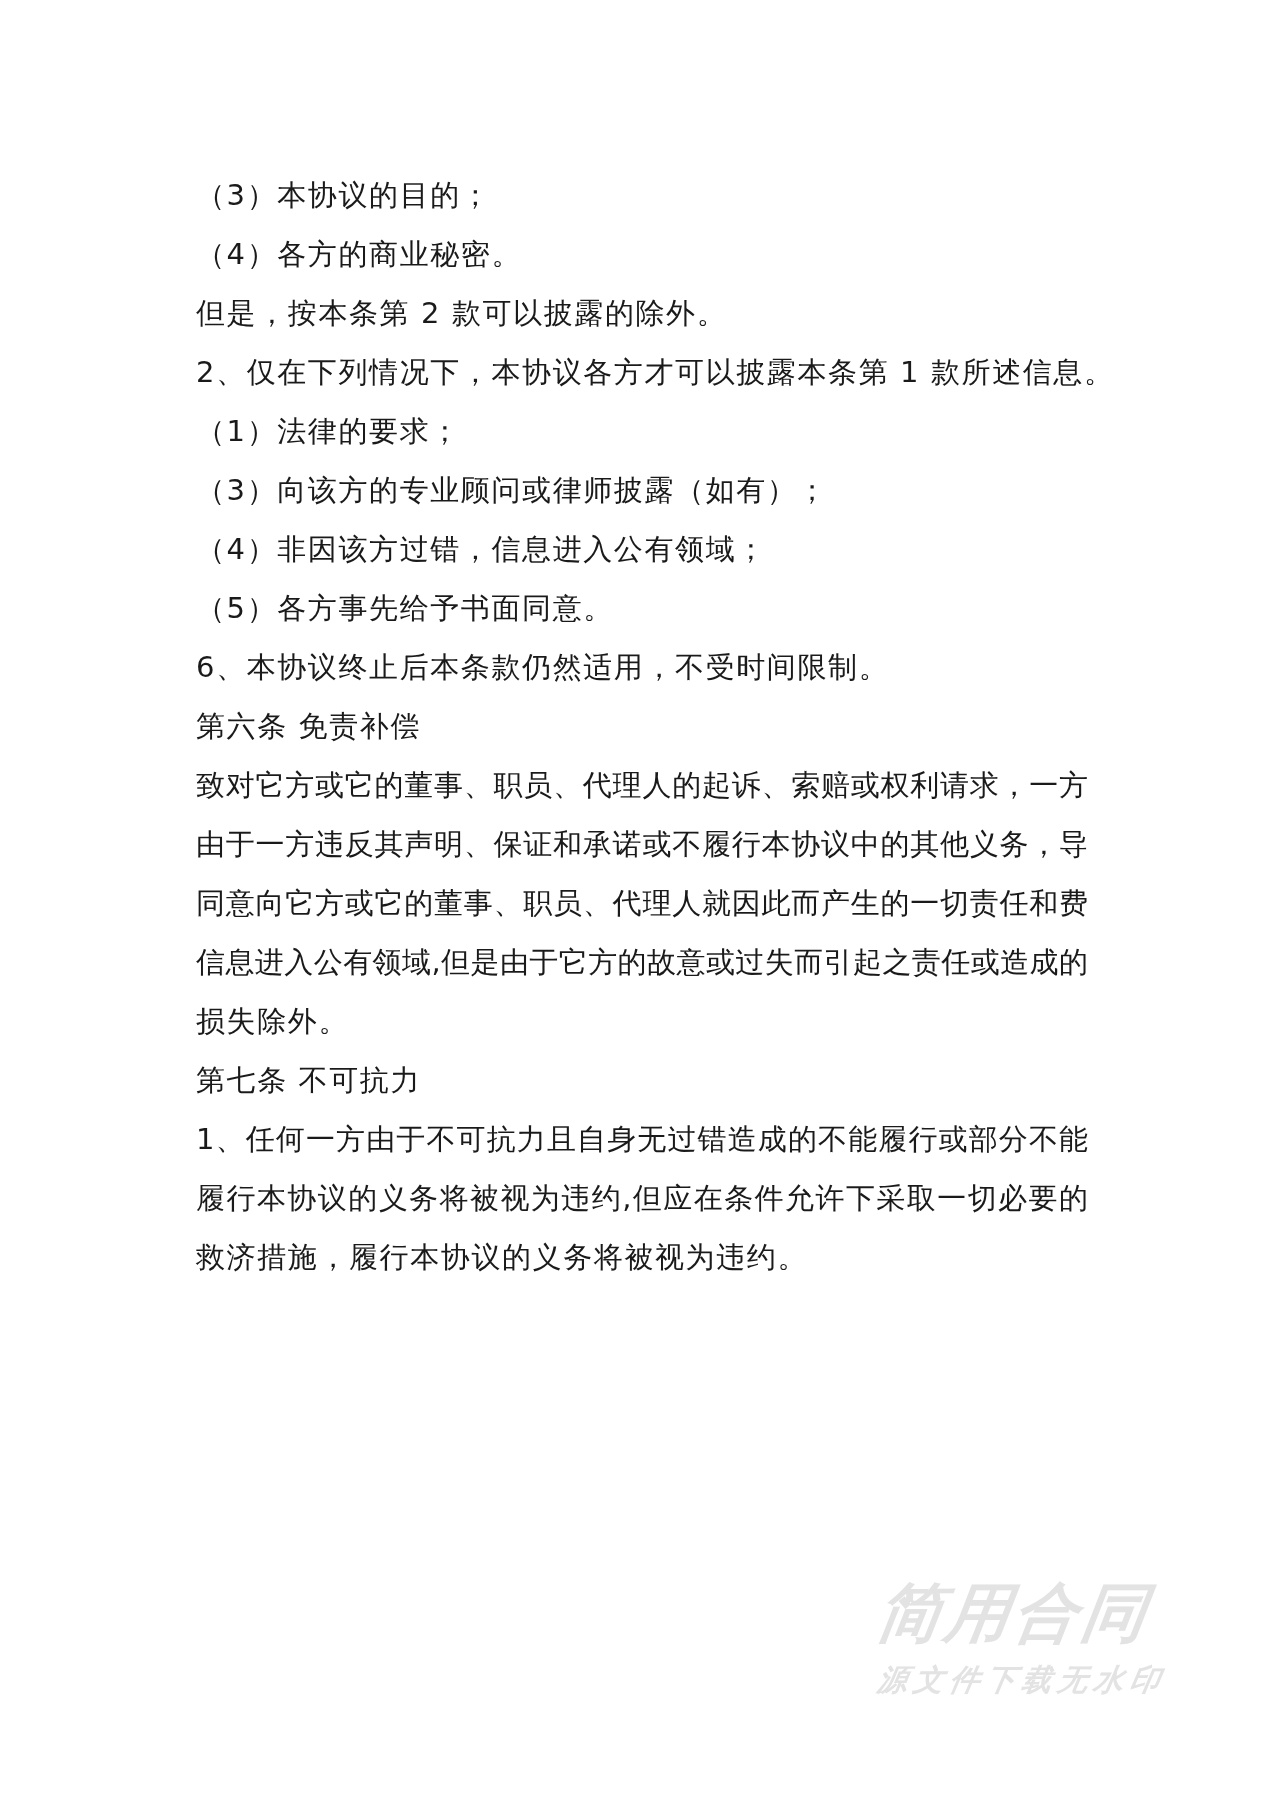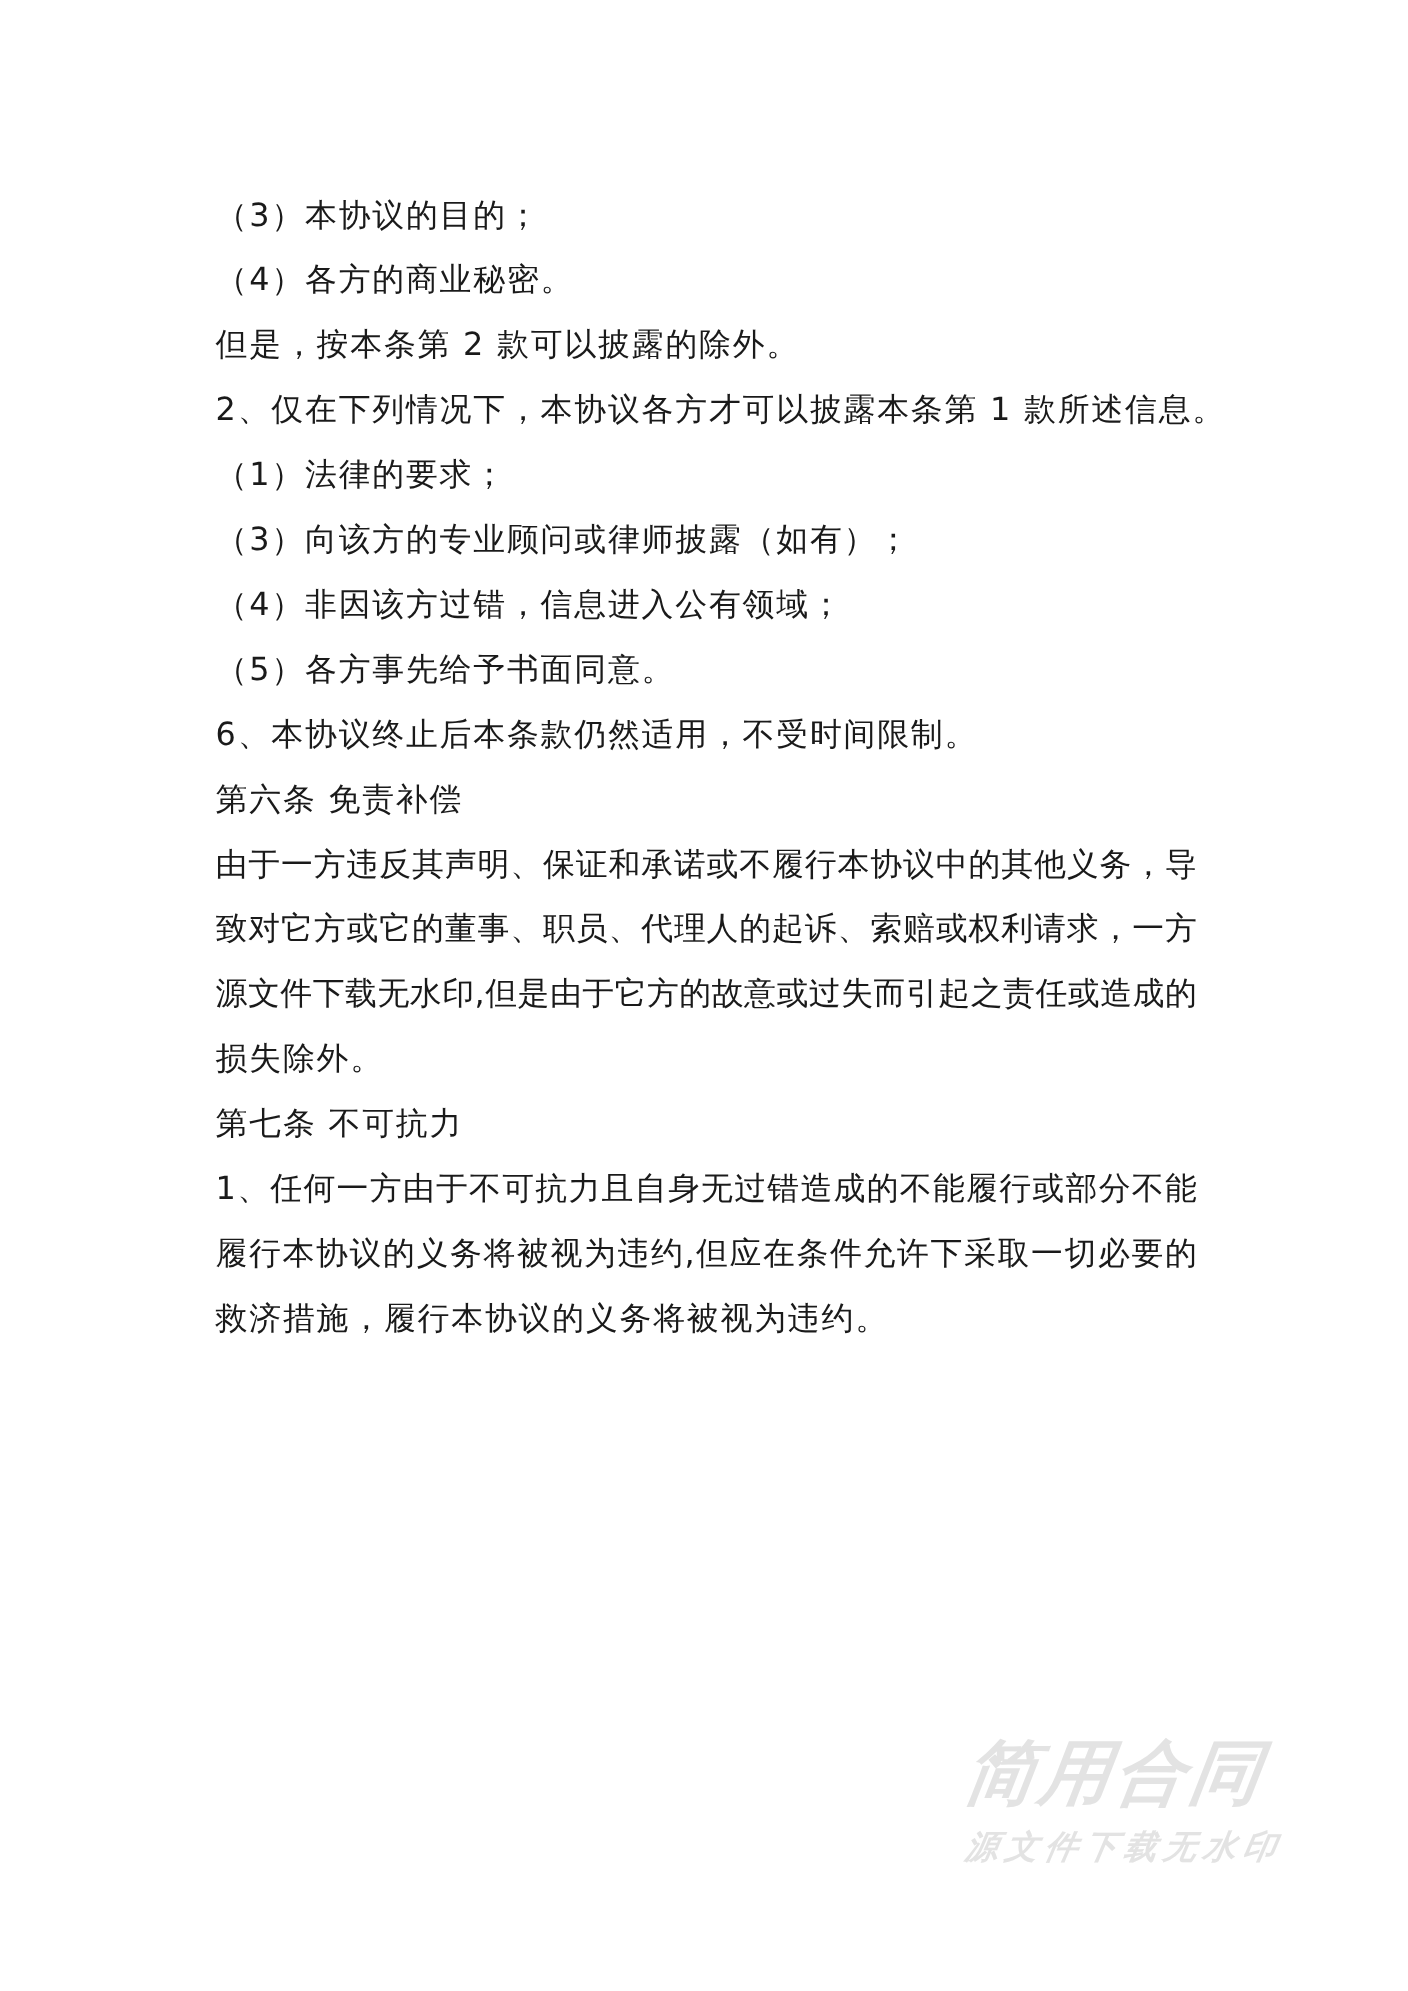--- a/index.html
+++ b/index.html
@@ -78,23 +78,24 @@
     <div class="line">（3）本协议的目的；</div>
     <div class="line">（4）各方的商业秘密。</div>
     <div class="line">但是，按本条第 2 款可以披露的除外。</div>
     <div class="line">2、仅在下列情况下，本协议各方才可以披露本条第 1 款所述信息。</div>
     <div class="line">（1）法律的要求；</div>
     <div class="line">（3）向该方的专业顾问或律师披露（如有）；</div>
     <div class="line">（4）非因该方过错，信息进入公有领域；</div>
     <div class="line">（5）各方事先给予书面同意。</div>
     <div class="line">6、本协议终止后本条款仍然适用，不受时间限制。</div>
     <div class="line">第六条 免责补偿</div>
+    <div class="line justify">致对它方或它的董事、职员、代理人的起诉、索赔或权利请求，一方</div>
     <div class="line justify">由于一方违反其声明、保证和承诺或不履行本协议中的其他义务，导</div>
-    <div class="line justify">致对它方或它的董事、职员、代理人的起诉、索赔或权利请求，一方</div>
-    <div class="line justify">源文件下载无水印,但是由于它方的故意或过失而引起之责任或造成的</div>
+    <div class="line justify">同意向它方或它的董事、职员、代理人就因此而产生的一切责任和费</div>
+    <div class="line justify">信息进入公有领域,但是由于它方的故意或过失而引起之责任或造成的</div>
     <div class="line">损失除外。</div>
     <div class="line">第七条 不可抗力</div>
     <div class="line justify">1、任何一方由于不可抗力且自身无过错造成的不能履行或部分不能</div>
     <div class="line justify">履行本协议的义务将被视为违约,但应在条件允许下采取一切必要的</div>
     <div class="line">救济措施，履行本协议的义务将被视为违约。</div>
   </div>
 
   <div class="watermark">
     <div class="wm-title">简用合同</div>
     <div class="wm-sub">源文件下载无水印</div>

